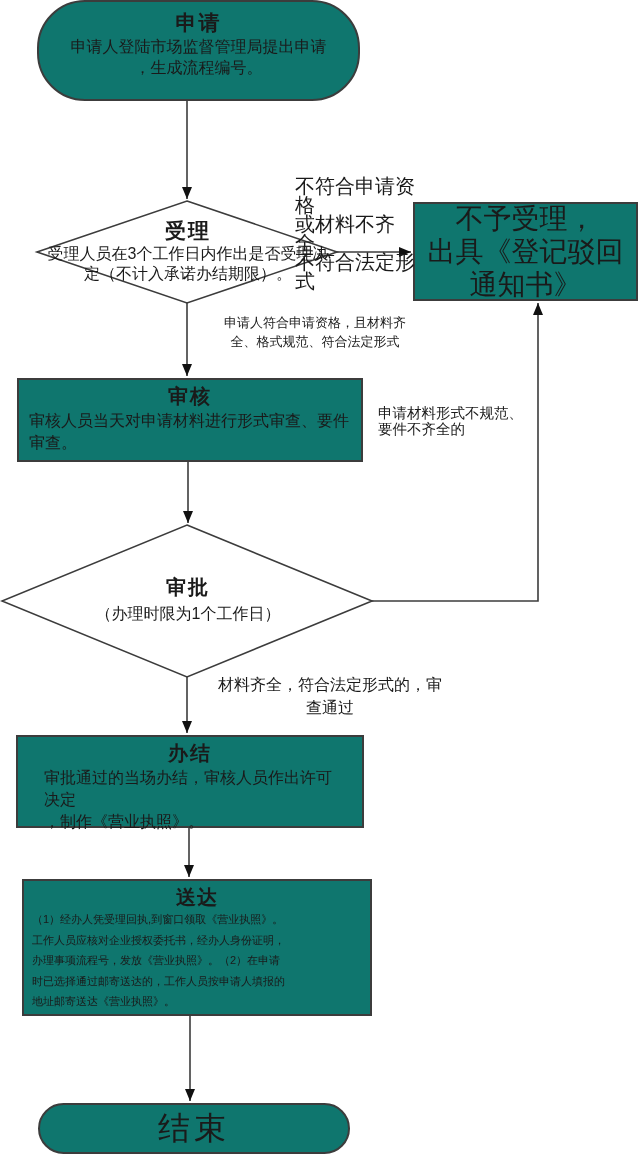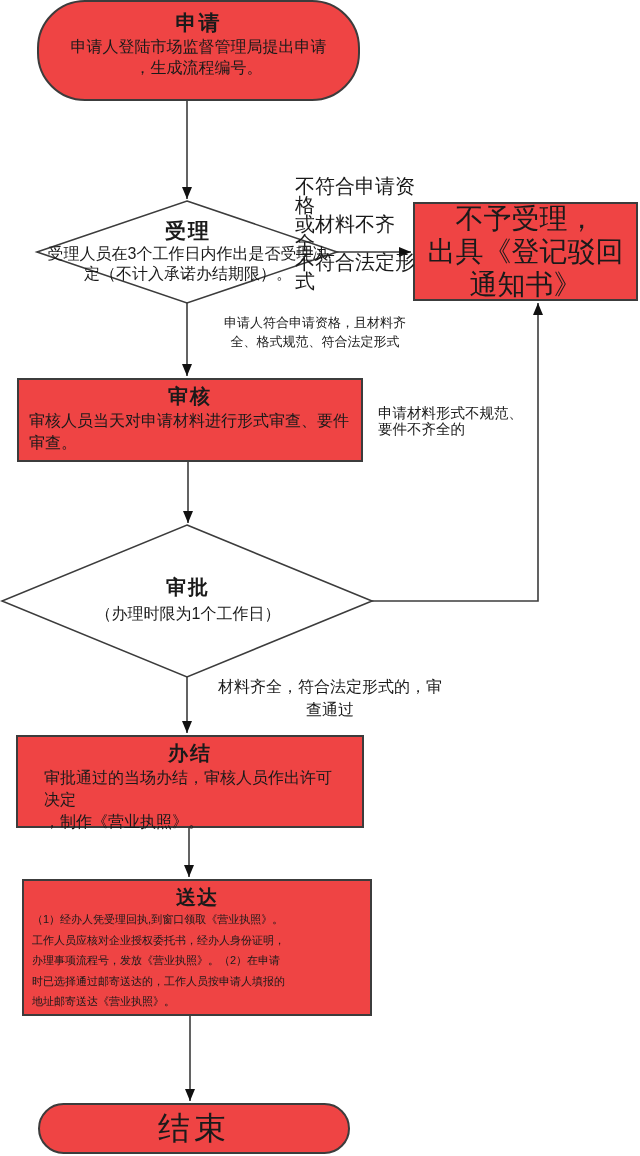--- a/index.html
+++ b/index.html
@@ -1,21 +1,21 @@
 <!DOCTYPE html>
 <html><head>
 <meta charset="utf-8">
 <style>
   html,body{margin:0;padding:0;background:#fff;}
   .canvas{
     position:relative;width:640px;height:1156px;background:#ffffff;overflow:hidden;
     font-family:"Liberation Sans","DejaVu Sans",sans-serif;color:#1a1a1a;
   }
   .wires{position:absolute;left:0;top:0;width:640px;height:1156px;z-index:0;}
-  .node{position:absolute;box-sizing:border-box;background:#ef4444;z-index:1;}
+  .node{position:absolute;box-sizing:border-box;background:#0f766e;z-index:1;}
   .stadium{border:2px solid #3c3c3c;border-radius:48px;}
   .rectbox{border:2px solid #3c3c3c;}
   .overlay{position:absolute;box-sizing:border-box;z-index:2;background:transparent;}
   .node-title{display:block;font-weight:bold;text-align:center;letter-spacing:2px;font-size:20px;line-height:27px;}
   .node-body{display:block;white-space:pre-line;font-size:16px;line-height:21px;}
   .centered{text-align:center;}
   .leftish{text-align:left;}
   .edge-label{position:absolute;white-space:pre-line;z-index:2;}
   .flexmid{display:flex;align-items:center;justify-content:center;}
 
@@ -34,21 +34,21 @@
   .n-complete .node-body{line-height:22px;}
   .n-deliver{left:22px;top:879px;width:350px;height:137px;padding:4px 8px;}
   .n-deliver .node-title{font-size:20px;line-height:24px;letter-spacing:1px;}
   .n-deliver .node-body{font-size:11px;line-height:20.5px;}
   .n-end{left:38px;top:1103px;width:312px;height:51px;border-radius:26px;}
   .n-end .node-title{font-weight:normal;font-size:32px;letter-spacing:4px;}
 
   .l-reject-cond{left:295px;top:177px;width:120px;font-size:20px;line-height:19px;text-align:left;}
   .l-accept-cond{left:165px;top:313px;width:300px;font-size:13px;line-height:19px;text-align:center;}
   .l-form-fail{left:378px;top:405px;width:166px;font-size:14.5px;line-height:16px;text-align:left;}
-  .l-pass{left:180px;top:675px;width:300px;font-size:16px;line-height:23px;text-align:center;}
+  .l-pass{left:180px;top:675px;width:300px;font-size:16px;line-height:23px;text-align:center;font-family:Liberation Mono, monospace;}
 </style>
 </head>
 <body>
 
 <div class="canvas">
 
   <svg class="wires" viewBox="0 0 640 1156" xmlns="http://www.w3.org/2000/svg">
     <defs>
       <marker id="arr" viewBox="0 0 12 10" refX="12" refY="5" markerWidth="12" markerHeight="10" orient="auto" markerUnits="userSpaceOnUse">
         <path d="M0,0 L12,5 L0,10 Z" fill="#111111"></path>

